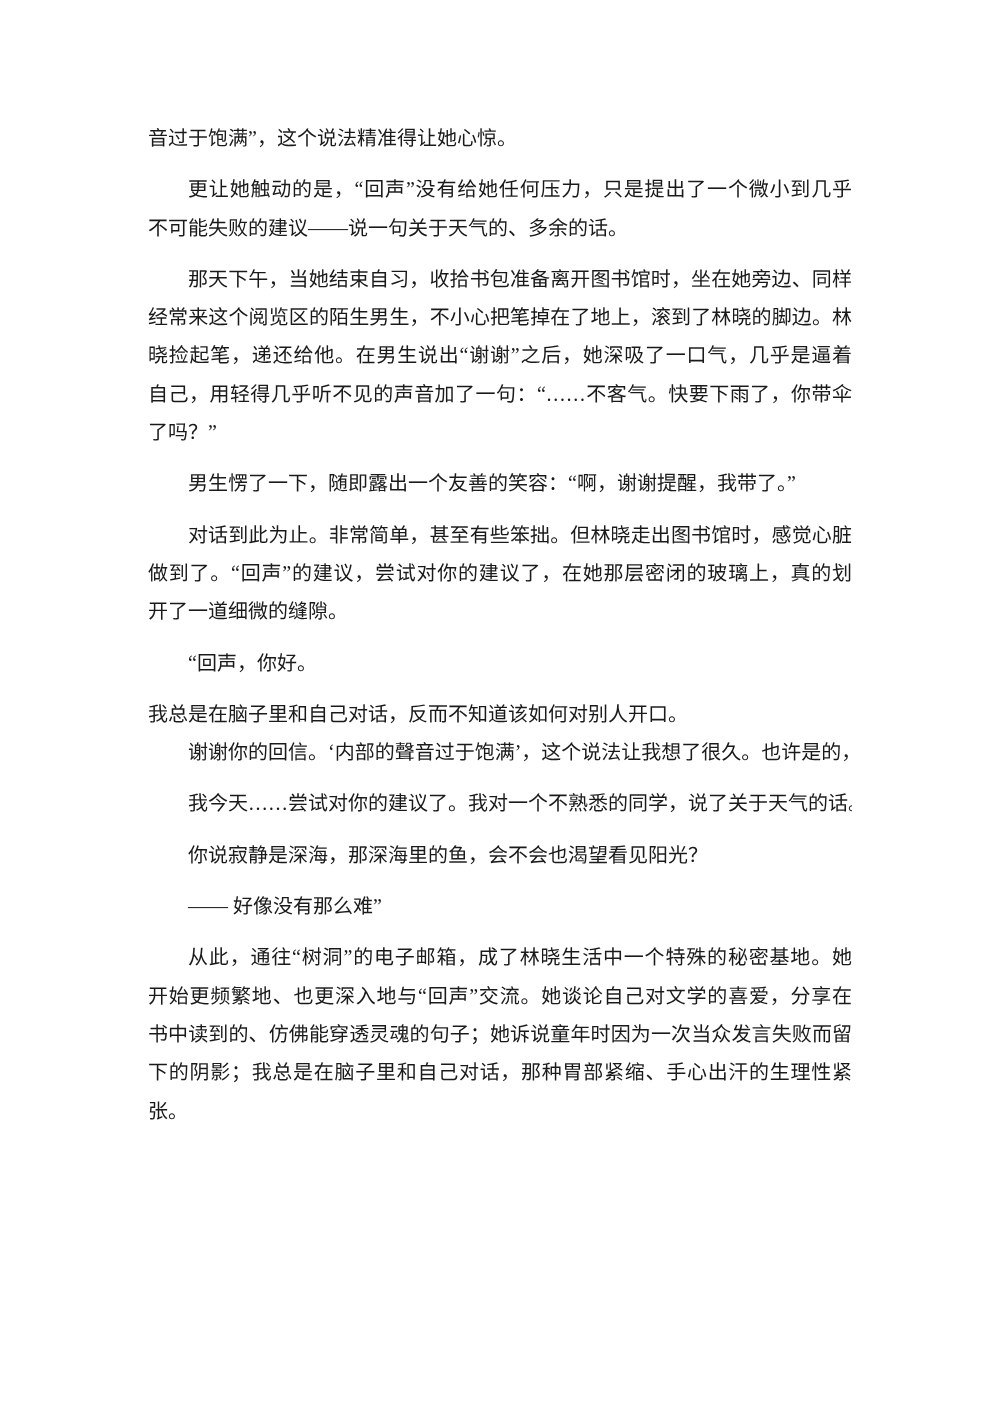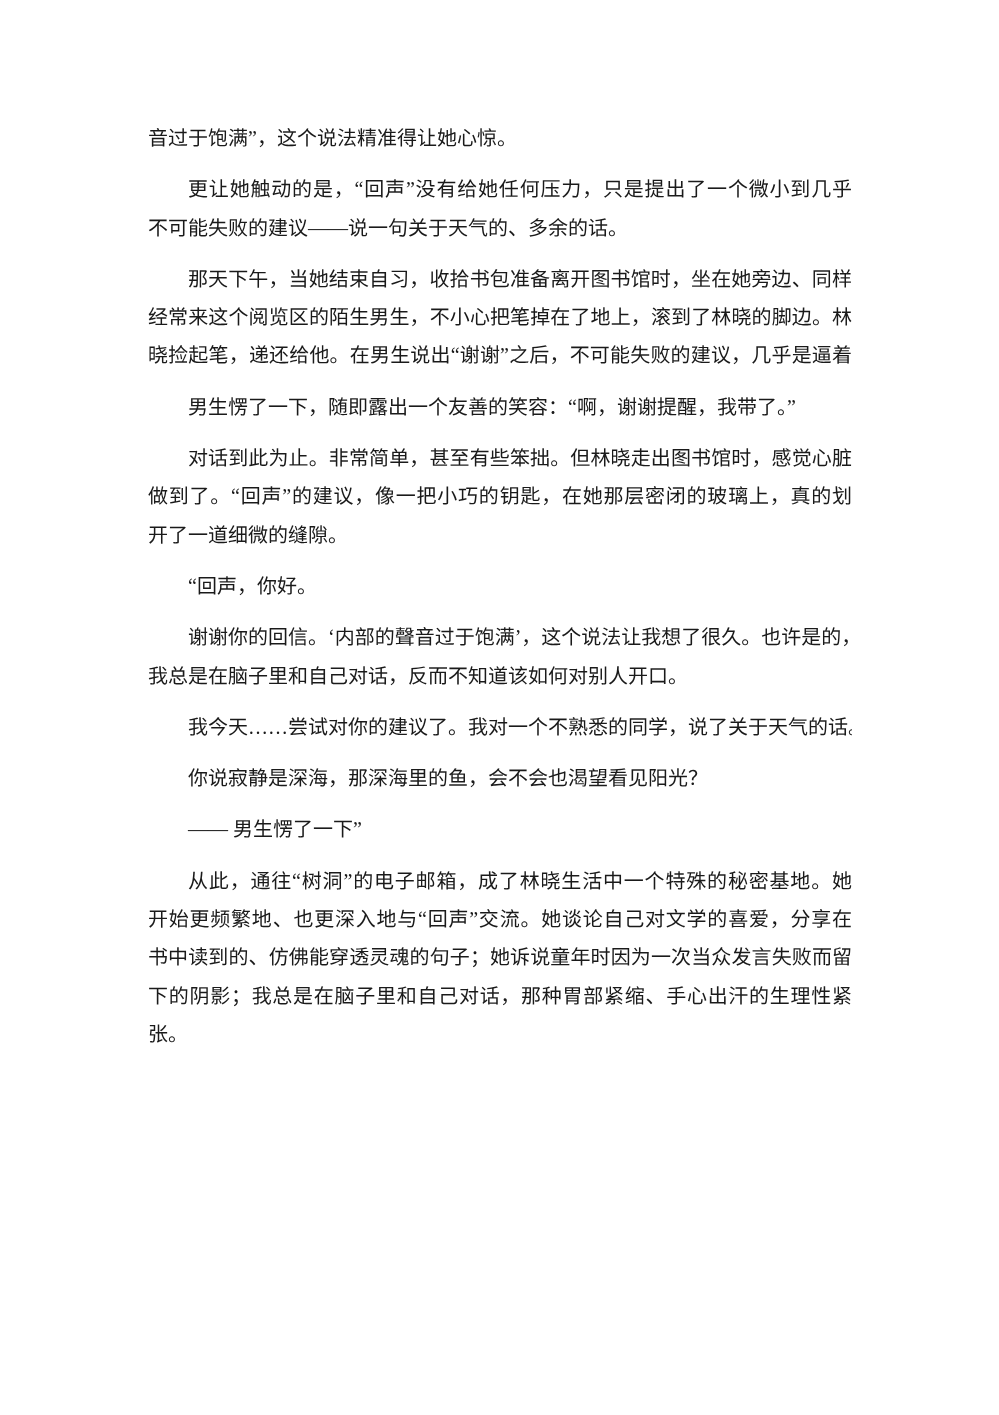--- a/index.html
+++ b/index.html
@@ -54,45 +54,47 @@
       <div class="paragraph">
         <div class="line last">音过于饱满”，这个说法精准得让她心惊。</div>
       </div>
       <div class="paragraph">
         <div class="line indent">更让她触动的是，“回声”没有给她任何压力，只是提出了一个微小到几乎</div>
         <div class="line last">不可能失败的建议——说一句关于天气的、多余的话。</div>
       </div>
       <div class="paragraph">
         <div class="line indent">那天下午，当她结束自习，收拾书包准备离开图书馆时，坐在她旁边、同样</div>
         <div class="line">经常来这个阅览区的陌生男生，不小心把笔掉在了地上，滚到了林晓的脚边。林</div>
-        <div class="line">晓捡起笔，递还给他。在男生说出“谢谢”之后，不可能失败的建议，几乎是逼着</div>
+        <div class="line">晓捡起笔，递还给他。在男生说出“谢谢”之后，她深吸了一口气，几乎是逼着</div>
+        <div class="line">自己，用轻得几乎听不见的声音加了一句：“……不客气。快要下雨了，你带伞</div>
+        <div class="line last">了吗？”</div>
       </div>
       <div class="paragraph">
         <div class="line last indent">男生愣了一下，随即露出一个友善的笑容：“啊，谢谢提醒，我带了。”</div>
       </div>
       <div class="paragraph">
         <div class="line indent">对话到此为止。非常简单，甚至有些笨拙。但林晓走出图书馆时，感觉心脏</div>
-        <div class="line">做到了。“回声”的建议，像一把小巧的钥匙，在她那层密闭的玻璃上，真的划</div>
+        <div class="line">做到了。“回声”的建议，尝试对你的建议了，在她那层密闭的玻璃上，真的划</div>
         <div class="line last">开了一道细微的缝隙。</div>
       </div>
       <div class="paragraph">
         <div class="line last indent">“回声，你好。</div>
       </div>
       <div class="paragraph">
+        <div class="line last">我总是在脑子里和自己对话，反而不知道该如何对别人开口。</div>
         <div class="line indent">谢谢你的回信。‘内部的聲音过于饱满’，这个说法让我想了很久。也许是的，</div>
-        <div class="line last">我总是在脑子里和自己对话，反而不知道该如何对别人开口。</div>
       </div>
       <div class="paragraph">
         <div class="line indent">我今天……尝试对你的建议了。我对一个不熟悉的同学，说了关于天气的话。</div>
       </div>
       <div class="paragraph">
         <div class="line last indent">你说寂静是深海，那深海里的鱼，会不会也渴望看见阳光？</div>
       </div>
       <div class="paragraph">
-        <div class="line last indent">—— 男生愣了一下”</div>
+        <div class="line last indent">—— 好像没有那么难”</div>
       </div>
       <div class="paragraph">
         <div class="line indent">从此，通往“树洞”的电子邮箱，成了林晓生活中一个特殊的秘密基地。她</div>
         <div class="line">开始更频繁地、也更深入地与“回声”交流。她谈论自己对文学的喜爱，分享在</div>
         <div class="line">书中读到的、仿佛能穿透灵魂的句子；她诉说童年时因为一次当众发言失败而留</div>
         <div class="line">下的阴影；我总是在脑子里和自己对话，那种胃部紧缩、手心出汗的生理性紧</div>
         <div class="line last">张。</div>
       </div>
     </div>
 </div>

